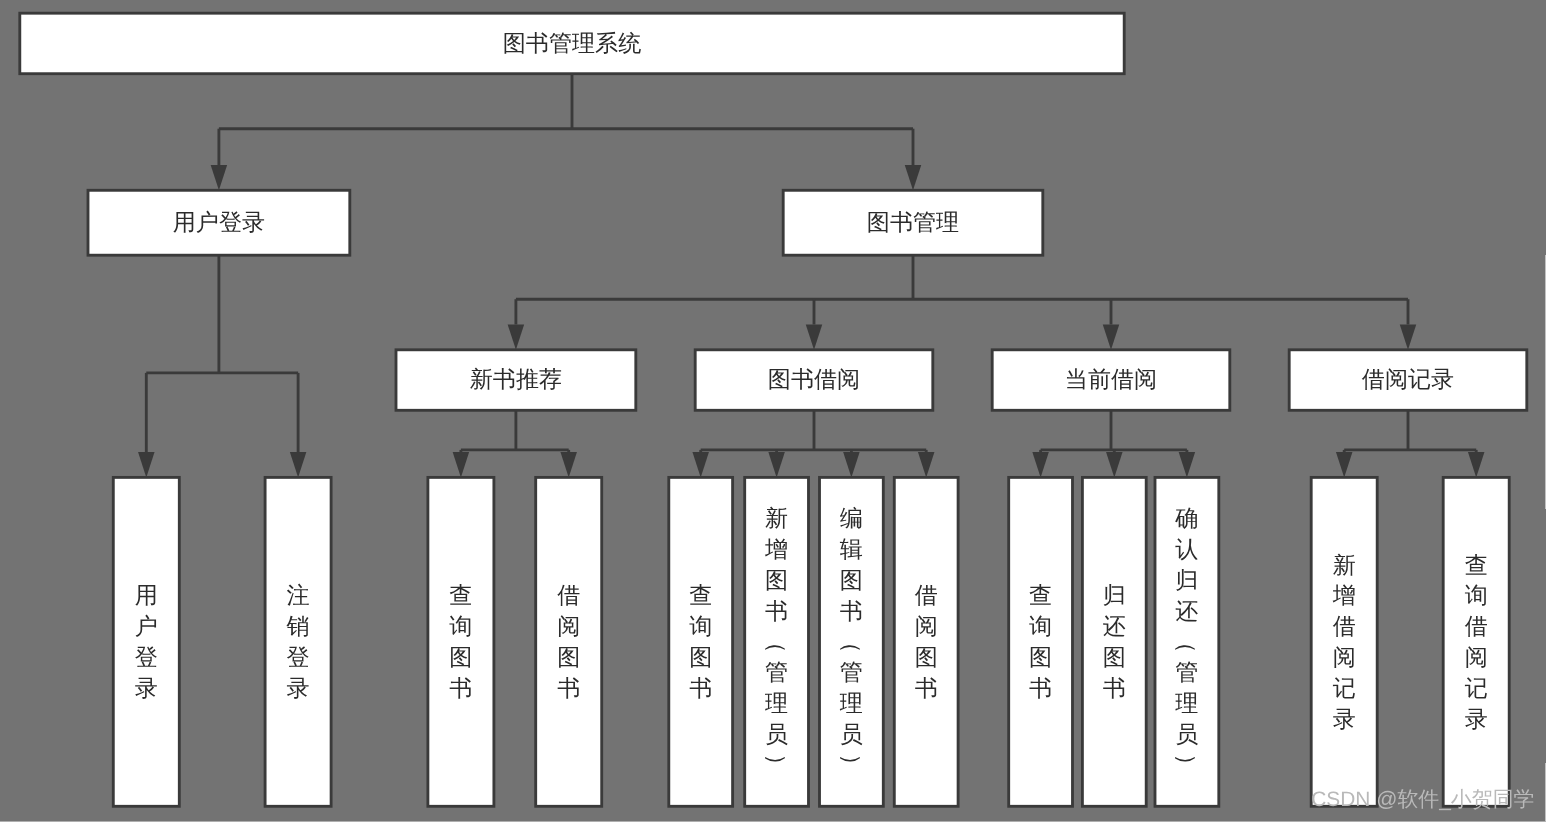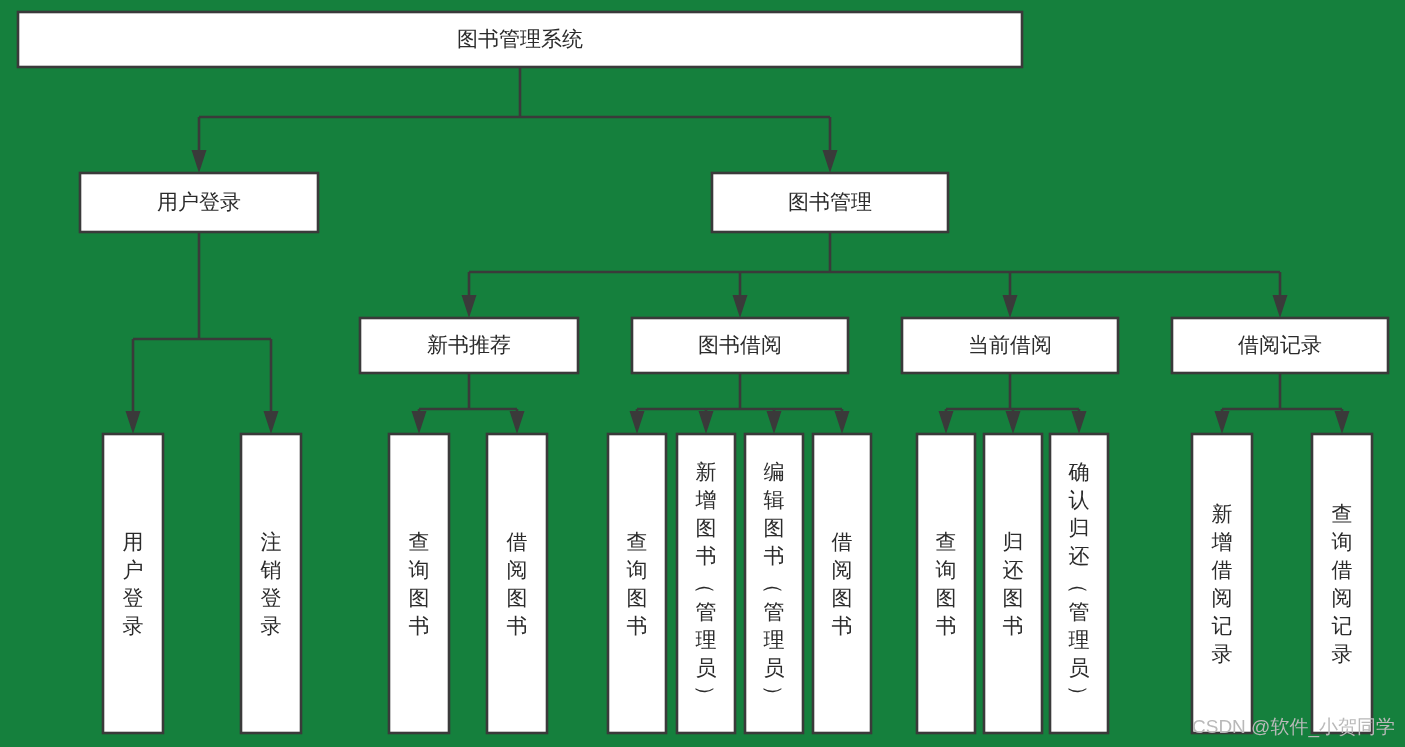--- a/index.html
+++ b/index.html
@@ -7,21 +7,21 @@
     padding: 0;
     background: #ffffff;
   }
   body {
     font-family: "Liberation Sans", "DejaVu Sans", sans-serif;
   }
   #diagram-root {
     position: relative;
     width: 1405px;
     height: 747px;
-    background: #15803d;
+    background: #737373;
     overflow: hidden;
   }
   svg.diagram-canvas {
     position: absolute;
     left: 0;
     top: 0;
     width: 1405px;
     height: 747px;
     display: block;
   }

